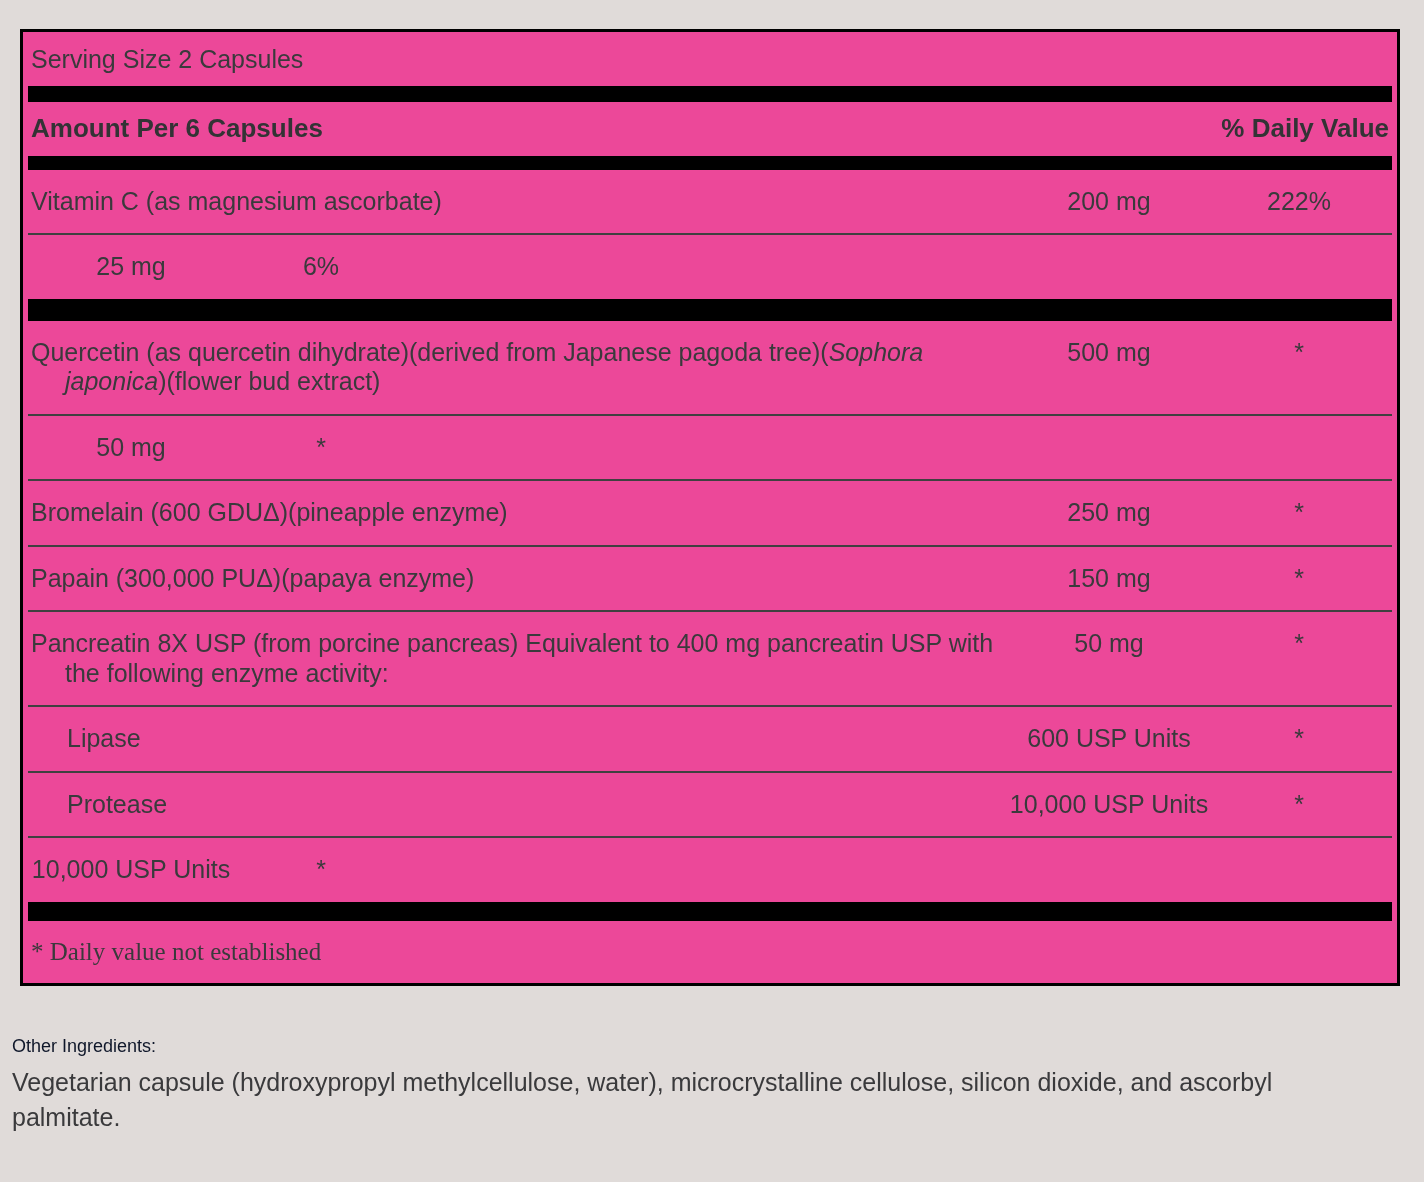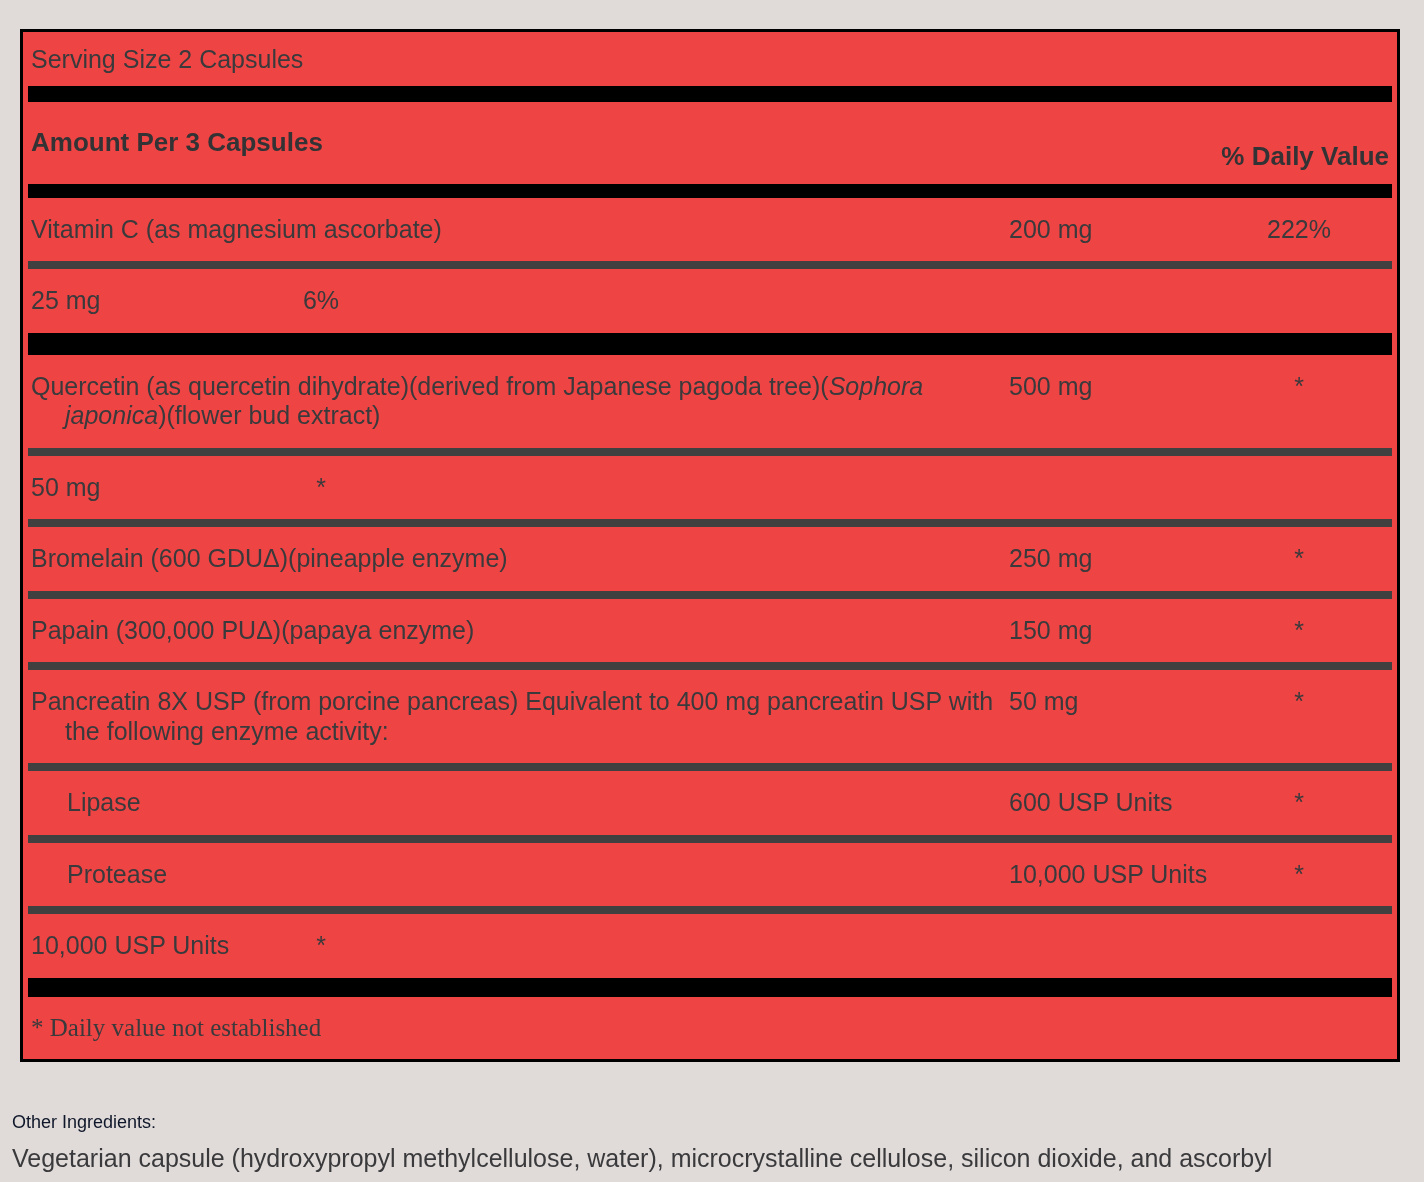--- a/index.html
+++ b/index.html
@@ -5,21 +5,21 @@
   * { box-sizing: border-box; margin: 0; padding: 0; }
   html, body {
     width: 1424px; height: 1182px;
     background: #e0dbd9;
     font-family: "Liberation Sans", "DejaVu Sans", sans-serif;
     color: #3a3a3c;
     overflow: hidden;
   }
   .facts-panel {
     margin: 29px 24px 0 20px;
-    background: #ef4444;
+    background: #ec4899;
     border: 3px solid #000000;
     padding: 0 5px;
   }
   .serving-row {
     padding: 13px 3px 12px 3px;
     font-size: 25px;
     line-height: 1.15;
   }
   .bar { background: #000000; width: 100%; }
   .bar-thin   { height: 16px; }
@@ -29,40 +29,40 @@
   .head-row {
     display: flex;
     align-items: center;
     padding: 12px 3px;
     font-size: 26px;
     font-weight: bold;
     color: #333335;
     line-height: 1.15;
   }
   .head-row .head-amount { flex: 1; }
-  .head-row .head-dv { text-align: center; margin-top: 28px; }
+  .head-row .head-dv { text-align: center; }
   .row {
     display: flex;
     align-items: flex-start;
     padding: 17px 3px;
-    border-bottom: 8px solid #404040;
+    border-bottom: 2px solid #404040;
     font-size: 25px;
     line-height: 1.18;
   }
   .row.no-rule { border-bottom: none; }
   .row .name { flex: 1; }
   .row .name.wrap {
     padding-left: 34px;
     text-indent: -34px;
     max-width: 1010px;
   }
   .row .name.sub { padding-left: 36px; }
   .row .amount {
     width: 200px;
-    text-align: left;
+    text-align: center;
     white-space: nowrap;
     flex-shrink: 0;
   }
   .row .dv {
     width: 180px;
     text-align: center;
     flex-shrink: 0;
   }
   .it { font-style: italic; }
   .footnote {
@@ -88,21 +88,21 @@
 </head>
 <body>
 
 <div class="facts-panel">
 
   <div class="serving-row">Serving Size 2 Capsules</div>
 
   <div class="bar bar-thin"></div>
 
   <div class="head-row">
-    <div class="head-amount">Amount Per 3 Capsules</div>
+    <div class="head-amount">Amount Per 6 Capsules</div>
     <div class="head-dv">% Daily Value</div>
   </div>
 
   <div class="bar bar-header"></div>
 
   <div class="row">
     <div class="name">Vitamin C (as magnesium ascorbate)</div>
     <div class="amount">200 mg</div>
     <div class="dv">222%</div>
   </div>

